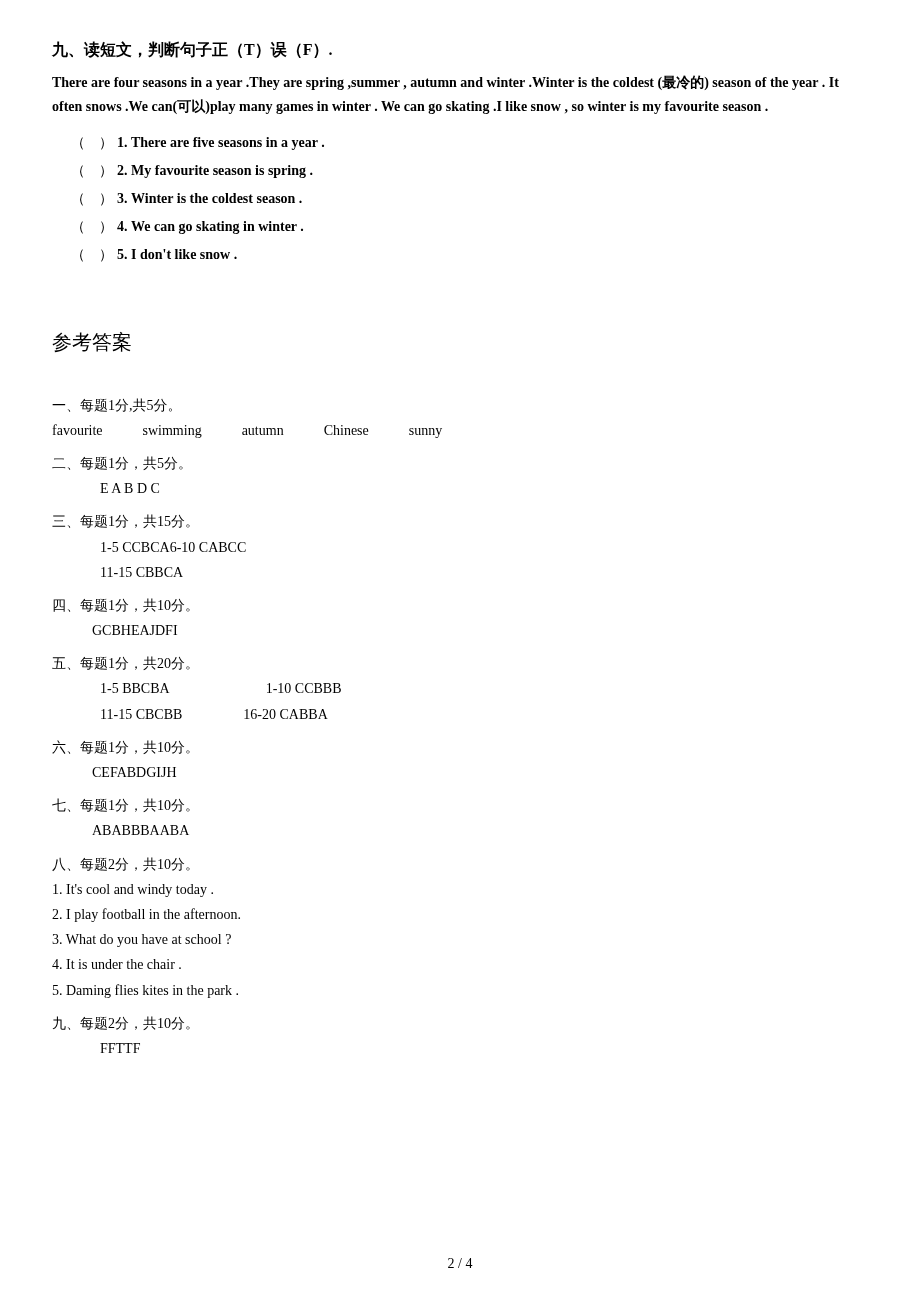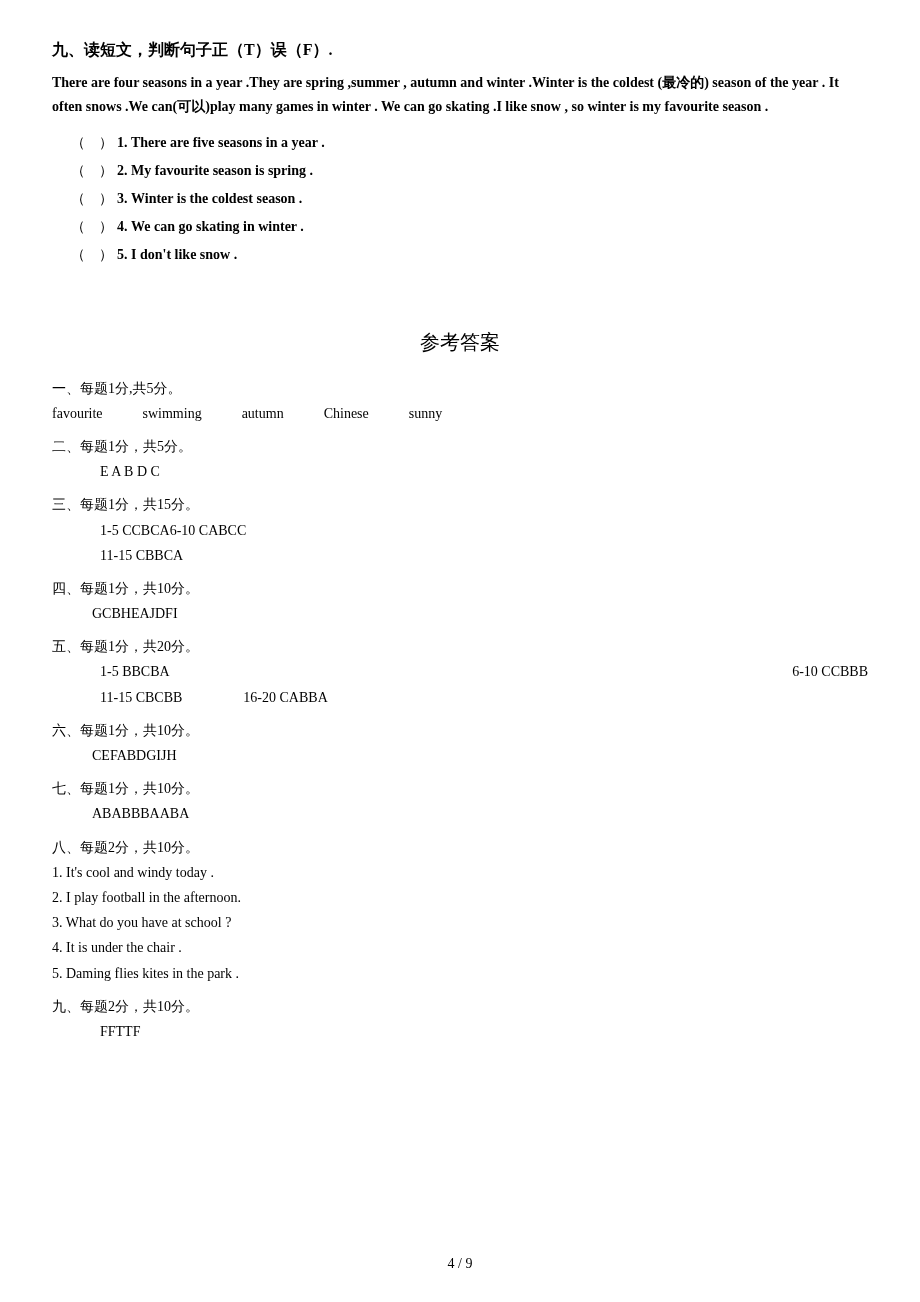--- a/index.html
+++ b/index.html
@@ -46,23 +46,22 @@
       font-weight: normal;
       margin-right: 4px;
     }
 
     .answer-section {
       margin-top: 60px;
     }
 
     .answer-title {
       font-size: 20px;
-      margin-bottom: 20px;
+      margin-bottom: 37px;
       font-weight: normal;
-      text-align: center;
     }
 
     .answer-block {
       margin-bottom: 8px;
       line-height: 1.8;
     }
 
     .answer-label {
       font-size: 14px;
     }
@@ -148,23 +147,23 @@
     <div class="double-indented">11-15  CBBCA</div>
   </div>
 
   <div class="answer-block">
     <div class="answer-label-bold">四、每题1分，共10分。</div>
     <div class="indented">GCBHEAJDFI</div>
   </div>
 
   <div class="answer-block">
     <div class="answer-label-bold">五、每题1分，共20分。</div>
-    <div class="double-indented" style="display:flex; gap:96px;justify-content:space-between;">
+    <div class="double-indented" style="display:flex; gap:96px;">
       <span>1-5  BBCBA</span>
-      <span>6-10  CCBBB</span>
+      <span>1-10  CCBBB</span>
     </div>
     <div class="double-indented" style="display:flex; gap:61px;">
       <span>11-15  CBCBB</span>
       <span>16-20  CABBA</span>
     </div>
   </div>
 
   <div class="answer-block">
     <div class="answer-label">六、每题1分，共10分。</div>
     <div class="indented">CEFABDGIJH</div>
@@ -184,14 +183,14 @@
     <div>5. Daming flies kites in the park .</div>
   </div>
 
   <div class="answer-block">
     <div class="answer-label">九、每题2分，共10分。</div>
     <div class="double-indented">FFTTF</div>
   </div>
 </div>
 
 <div class="page-footer">
-  <span>4 / 9</span>
+  <span>2 / 4</span>
 </div>
 
 </body></html>

